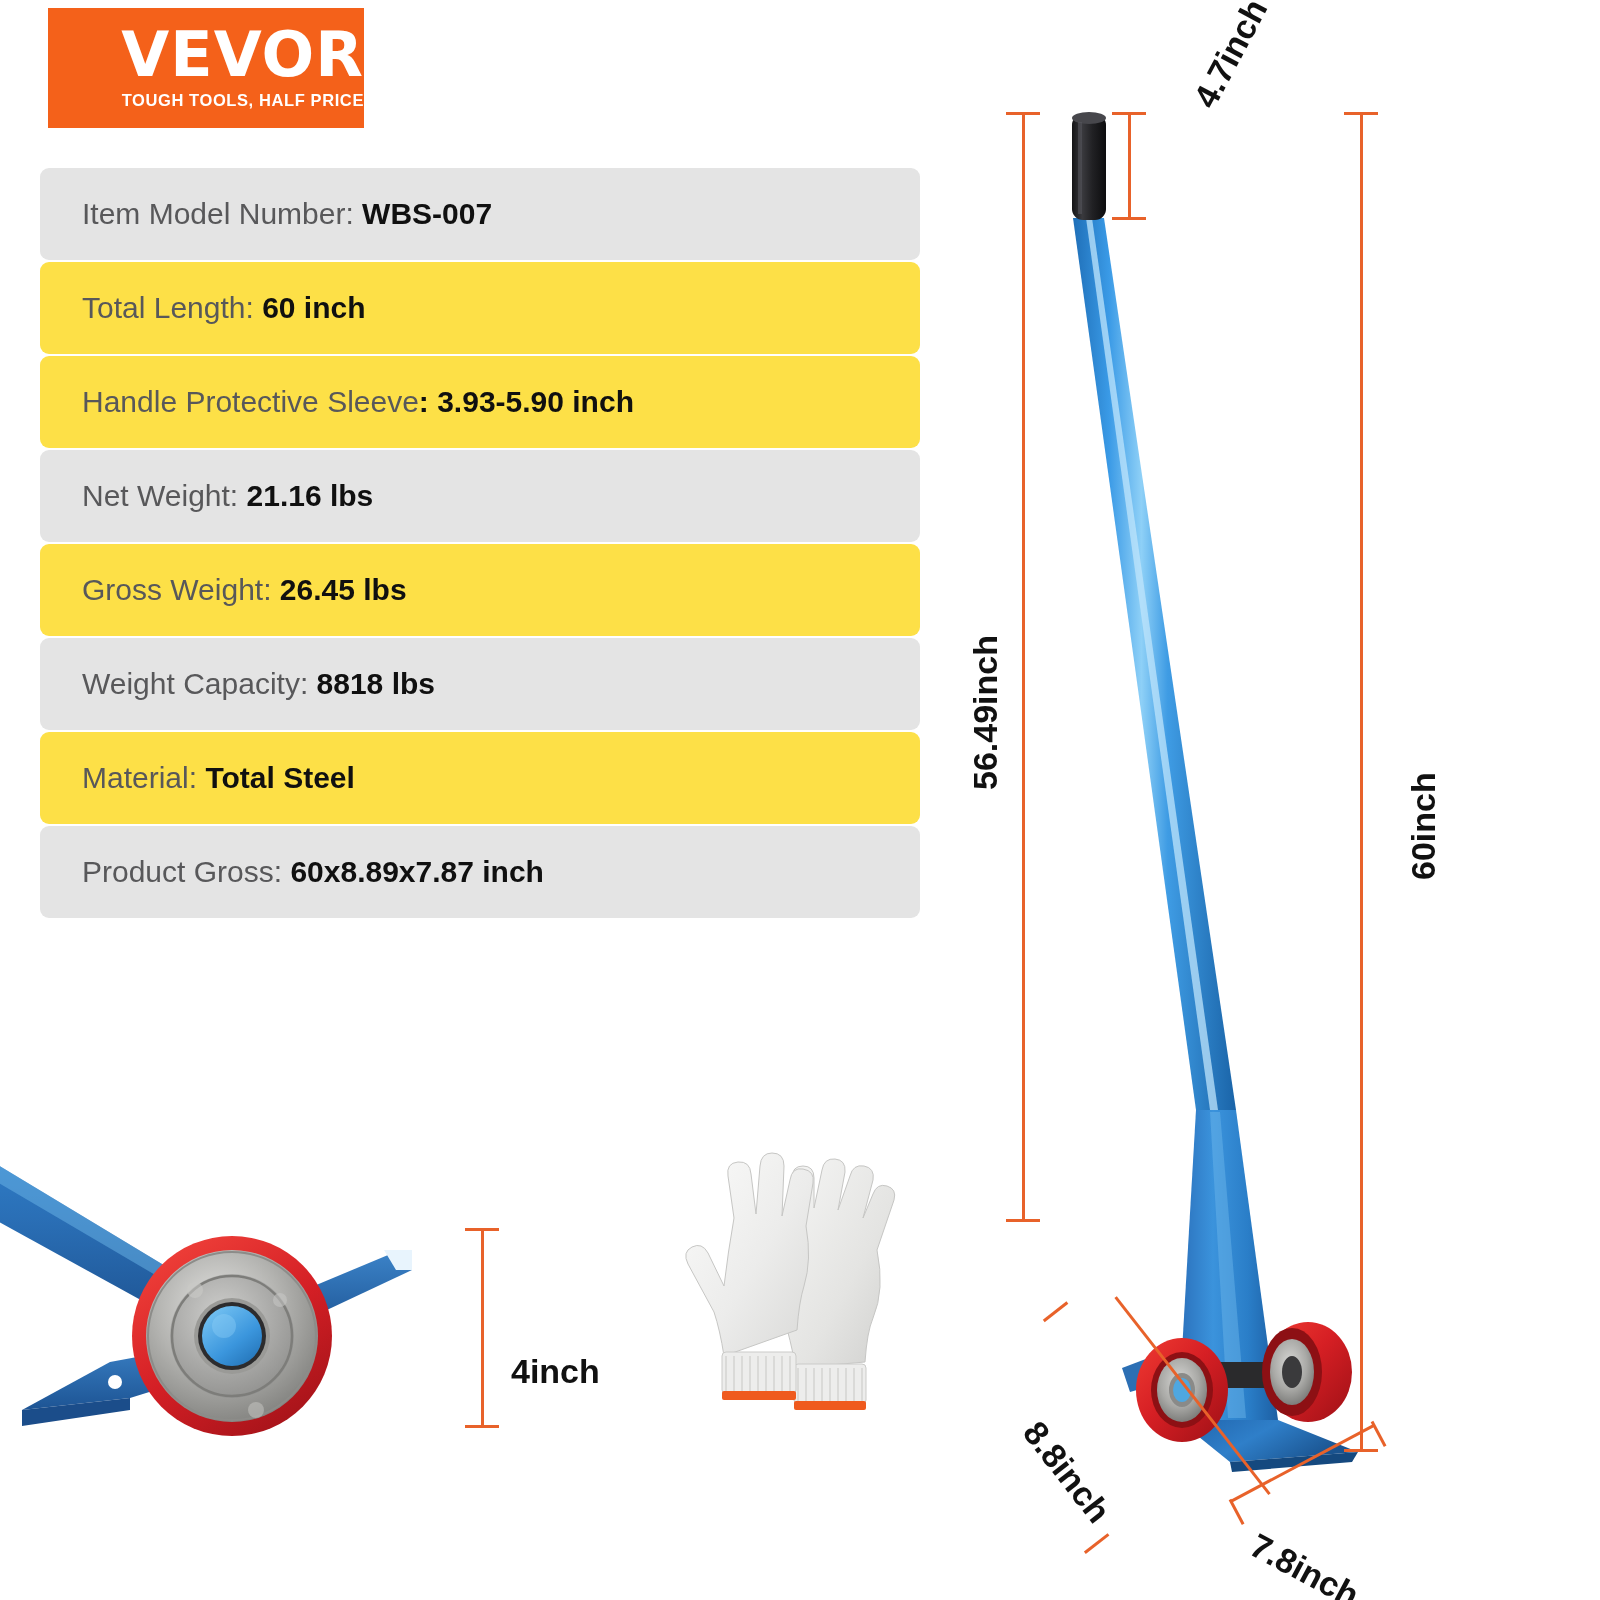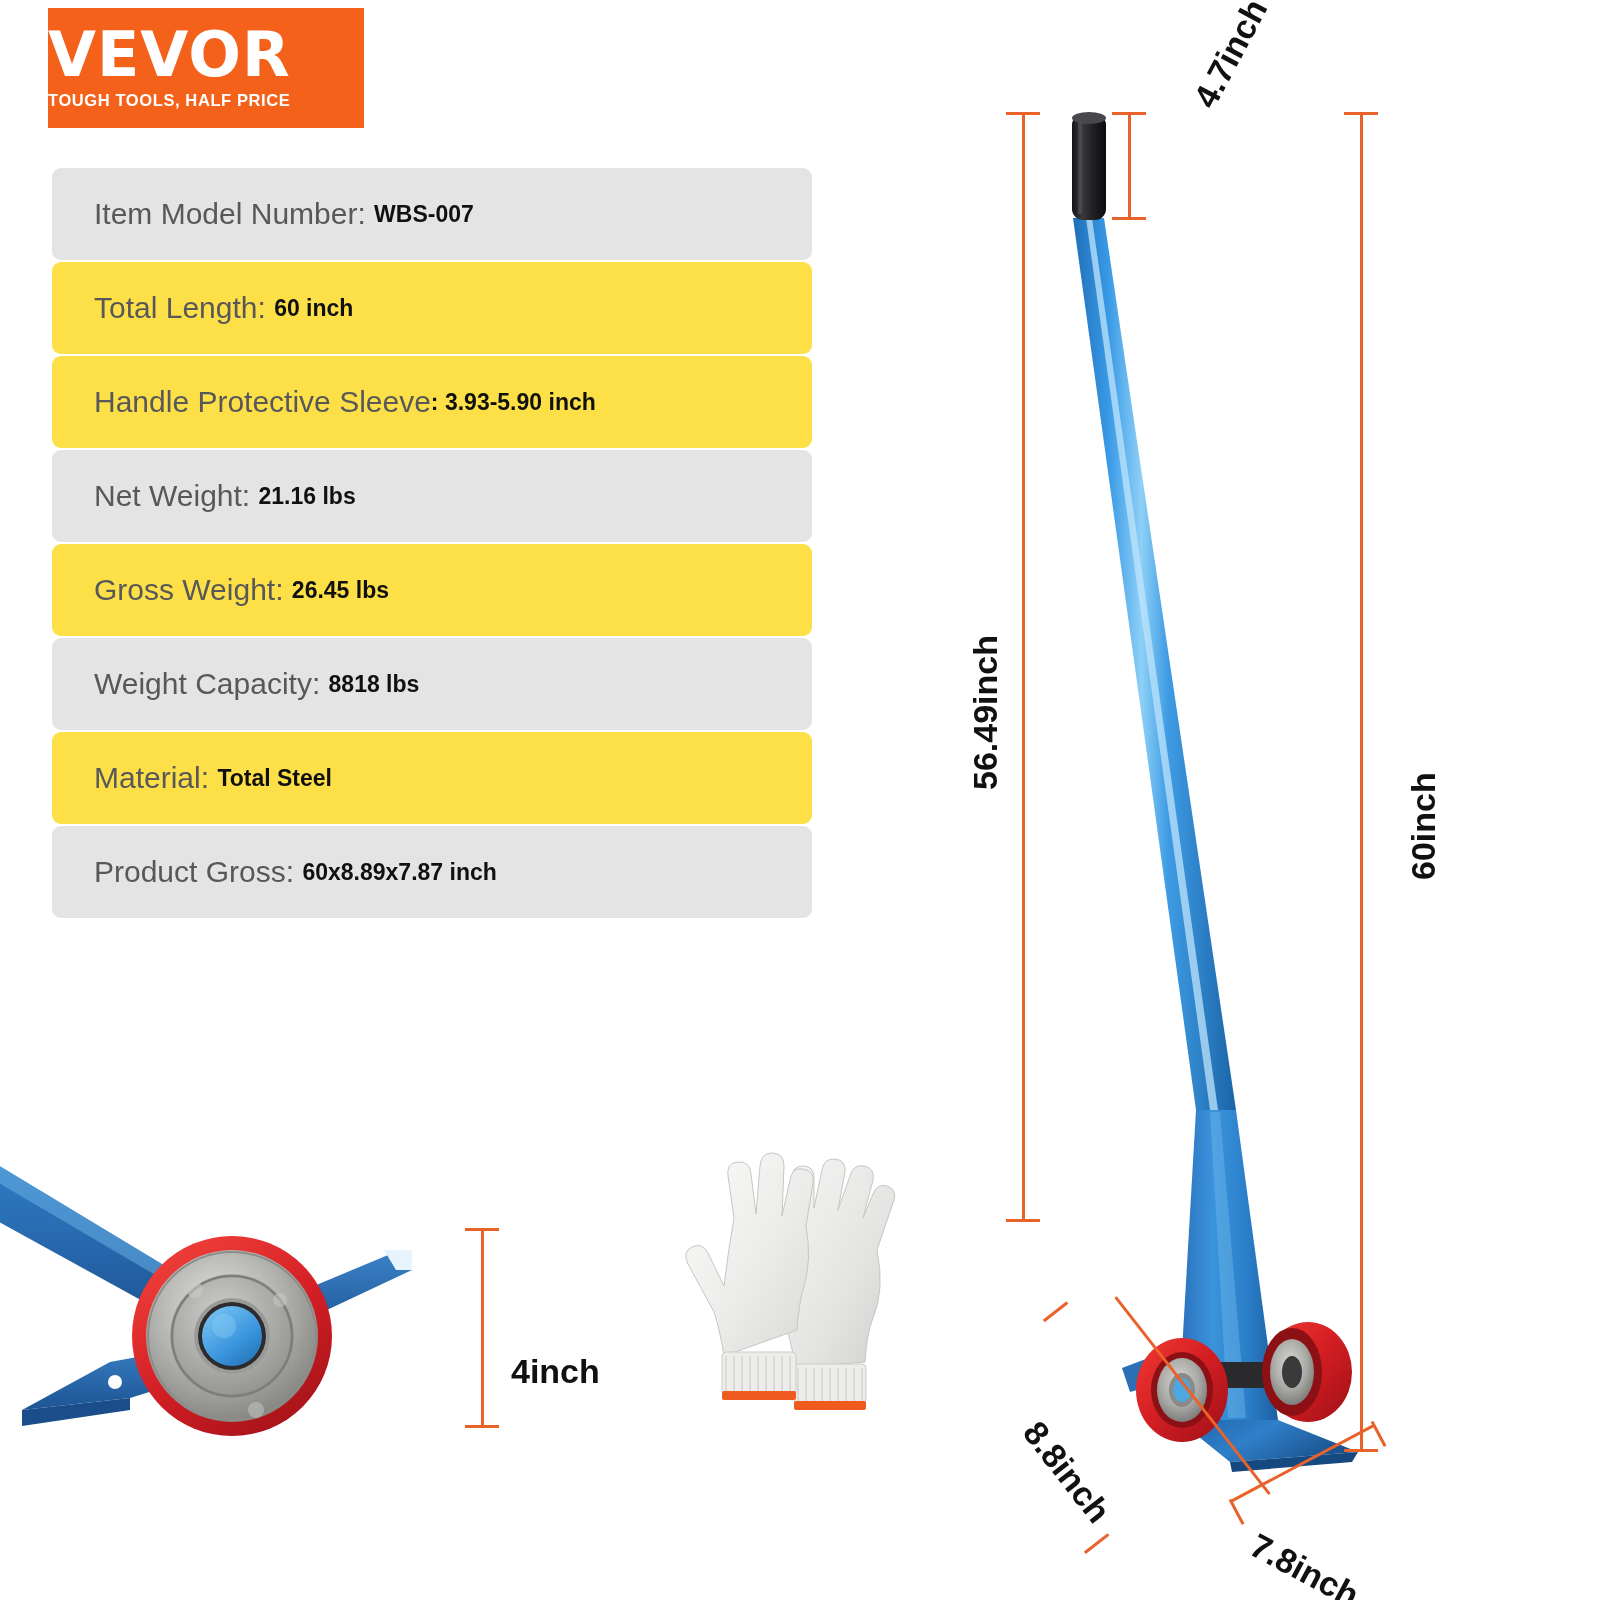--- a/index.html
+++ b/index.html
@@ -11,49 +11,49 @@
     position:relative;
   }
   .page{position:relative;width:1600px;height:1600px;}
 
   
   .logo{
     position:absolute;left:48px;top:8px;
     width:316px;height:120px;
     background:#f4611a;
     display:flex;flex-direction:column;
-    align-items:flex-start;justify-content:center;
+    align-items:flex-end;justify-content:center;
   }
   .logo-word{
     color:#ffffff;font-size:62px;font-weight:bold;
     letter-spacing:1px;line-height:0.95;
     font-family:"DejaVu Sans", sans-serif;
   }
   .logo-tag{
     color:#ffffff;font-size:16.5px;font-weight:bold;
     letter-spacing:0.6px;margin-top:7px;
     font-family:"Liberation Sans", sans-serif;
   }
 
   
-  .spec-list{position:absolute;left:52px;top:168px;width:760px;}
+  .spec-list{position:absolute;left:40px;top:168px;width:880px;}
   .spec-row{
     height:92px;border-radius:9px;
     display:flex;align-items:center;
     padding-left:42px;box-sizing:border-box;
     margin-bottom:2px;
   }
   .spec-row.odd{background:#e4e4e4;}
   .spec-row.even{background:#fde047;}
   .spec-label{
     color:#58585a;font-size:30px;font-weight:400;
     white-space:pre;
   }
   .spec-value{
-    color:#101010;font-size:23px;font-weight:bold;
+    color:#101010;font-size:30px;font-weight:bold;
     white-space:pre;
   }
 
   
   .dim-line-v{position:absolute;width:3px;background:#e8622a;}
   .dim-line-h{position:absolute;height:3px;background:#e8622a;}
   .dim-cap-h{position:absolute;height:3px;background:#e8622a;}
   .dim-label{
     position:absolute;color:#111111;font-weight:bold;
     font-size:34px;white-space:nowrap;

